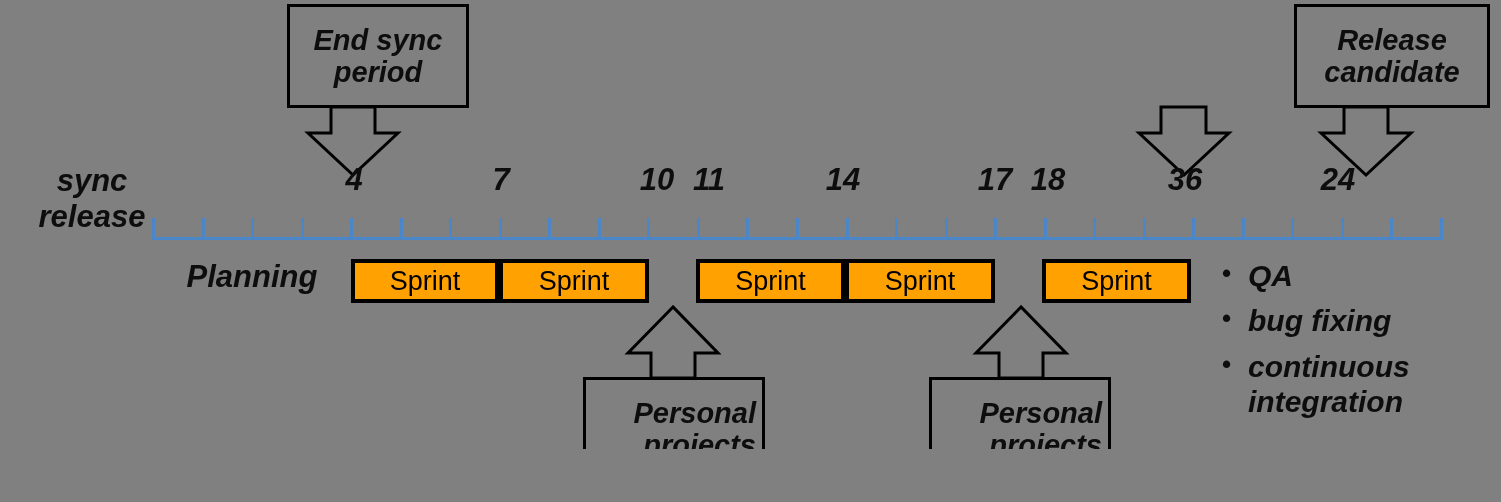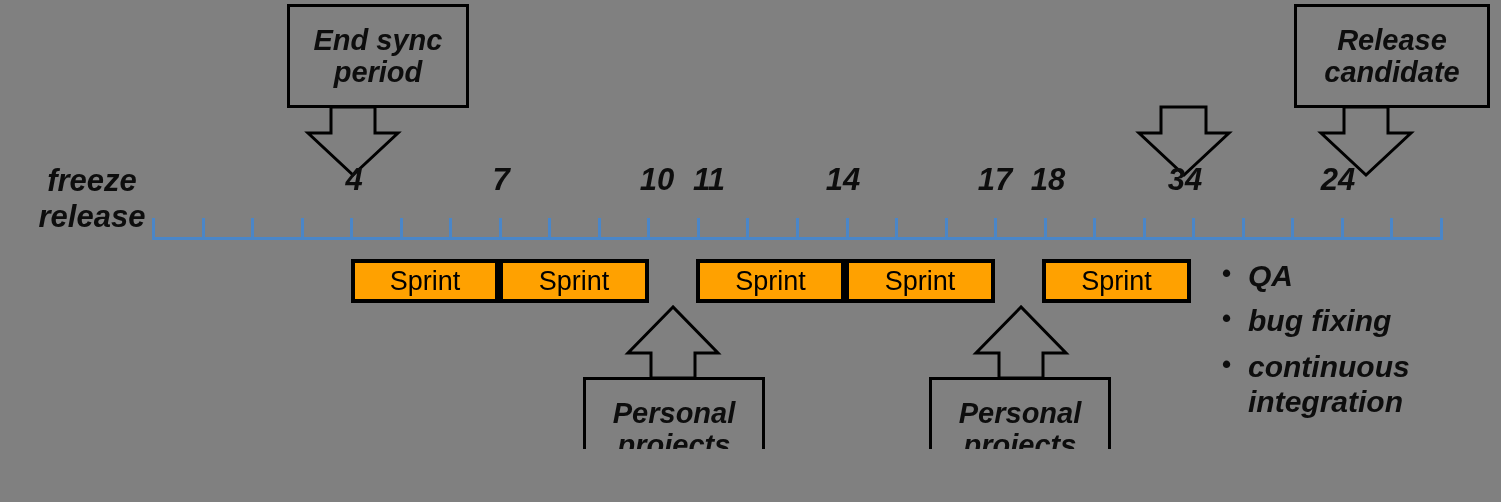--- a/index.html
+++ b/index.html
@@ -40,21 +40,21 @@
 
   
   .callout-bottom {
     position: absolute;
     box-sizing: border-box;
     border: 3px solid #000;
     background: transparent;
     display: flex;
     align-items: center;
     justify-content: center;
-    text-align: center;
+    text-align: right;
     font-style: italic;
     font-weight: bold;
     color: #0d0d0d;
     font-size: 29px;
     line-height: 1.12;
     font-family: "Liberation Sans", sans-serif;
   }
 
   
   #axis-wrap { position: absolute; }
@@ -191,26 +191,26 @@
   </svg>
 
   <div id="week-labels">
     <div class="week-label" style="left:354px;  top:162px;">4</div>
     <div class="week-label" style="left:501px;  top:162px;">7</div>
     <div class="week-label" style="left:657px;  top:162px;">10</div>
     <div class="week-label" style="left:709px;  top:162px;">11</div>
     <div class="week-label" style="left:843px;  top:162px;">14</div>
     <div class="week-label" style="left:995px;  top:162px;">17</div>
     <div class="week-label" style="left:1048px; top:162px;">18</div>
-    <div class="week-label" style="left:1185px; top:162px;">34</div>
+    <div class="week-label" style="left:1185px; top:162px;">36</div>
     <div class="week-label" style="left:1338px; top:162px;">24</div>
   </div>
 
   <div id="weeks-label">
-    <span>freeze</span>
+    <span>sync</span>
     <span>release</span>
   </div>
 
   <div id="axis-wrap" style="left:152px; top:210px; width:1288px; height:32px;">
     <div class="axis-line" style="left:0px; top:27px; width:1288px; height:3px;"></div>
     <div id="tick-container">
         <div class="tick" style="left: 0px; top: 8px; height: 22px;"></div>
         <div class="tick" style="left: 50px; top: 8px; height: 22px;"></div>
         <div class="tick" style="left: 99px; top: 8px; height: 22px;"></div>
         <div class="tick" style="left: 149px; top: 8px; height: 22px;"></div>
@@ -234,20 +234,21 @@
         <div class="tick" style="left: 1040px; top: 8px; height: 22px;"></div>
         <div class="tick" style="left: 1090px; top: 8px; height: 22px;"></div>
         <div class="tick" style="left: 1139px; top: 8px; height: 22px;"></div>
         <div class="tick" style="left: 1189px; top: 8px; height: 22px;"></div>
         <div class="tick" style="left: 1238px; top: 8px; height: 22px;"></div>
         <div class="tick" style="left: 1288px; top: 8px; height: 22px;"></div>
       </div>
   </div>
 
   <div id="planning-label">
+    <span>Planning</span>
   </div>
 
   <div class="sprint" style="left:351px; top:259px; width:148px; height:44px;">Sprint</div>
   <div class="sprint" style="left:499px; top:259px; width:150px; height:44px;">Sprint</div>
   <div class="sprint" style="left:696px; top:259px; width:149px; height:44px;">Sprint</div>
   <div class="sprint" style="left:845px; top:259px; width:150px; height:44px;">Sprint</div>
   <div class="sprint" style="left:1042px; top:259px; width:149px; height:44px;">Sprint</div>
 
   <svg class="arrow-svg" style="left:583px; top:305px; width:182px; height:75px;" viewBox="0 0 182 75">
     <polygon points="90,2 45,48 68,48 68,73 112,73 112,48 135,48" fill="none" stroke="#000" stroke-width="3" stroke-linejoin="miter"></polygon>

